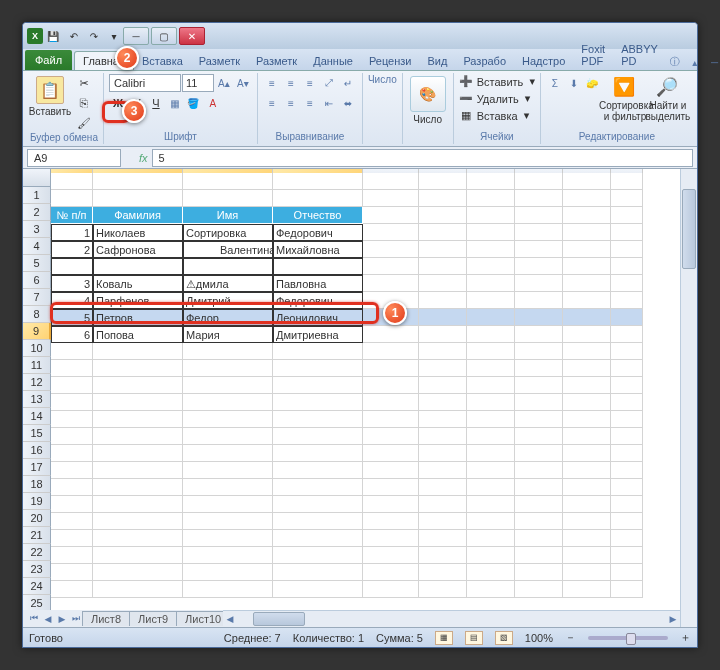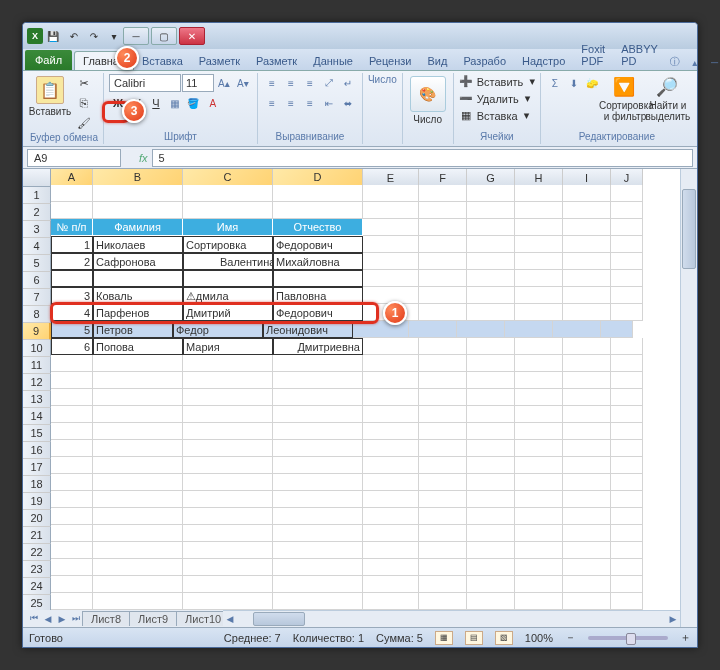--- a/index.html
+++ b/index.html
@@ -43,21 +43,21 @@
 .fx{font-style:italic;font-size:11px;color:#5a7}
 .fval{flex:1;height:18px;background:#fff;border:1px solid #9ab;font-size:11px;padding:0 6px;line-height:16px}
 .gridwrap{flex:1;display:flex;overflow:hidden;position:relative}
 .corner{width:28px;height:18px;background:linear-gradient(#f0f4fa,#d8e0ea);border-right:1px solid #9ab;border-bottom:1px solid #9ab}
 .colhdrs{display:flex;height:18px}
 .ch{background:linear-gradient(#f0f4fa,#d8e0ea);border-right:1px solid #ccc;border-bottom:1px solid #9ab;display:flex;align-items:center;justify-content:center;font-size:11px;color:#333}
 .ch.sel{background:linear-gradient(135deg,#ffe9a8,#ffd373);color:#333;border-bottom:2px solid #e8a838}
 .rowhdrs{display:flex;flex-direction:column;width:28px}
 .rh{height:17px;background:linear-gradient(90deg,#f0f4fa,#d8e0ea);border-right:1px solid #9ab;border-bottom:1px solid #ccc;display:flex;align-items:center;justify-content:center;font-size:11px;color:#333}
 .rh.sel{background:linear-gradient(135deg,#ffe9a8,#ffd373);border-right:2px solid #e8a838}
-.gtable{position:absolute;left:28px;top:16px}
+.gtable{position:absolute;left:28px;top:4px}
 .grow{display:flex;height:17px}
 .gc{border-right:1px solid #d4d4d4;border-bottom:1px solid #d4d4d4;background:#fff;font-size:11px;padding:0 2px;line-height:16px;overflow:hidden;white-space:nowrap}
 .gc.thdr{background:#3daee0;color:#fff;text-align:center;border-right:1px solid #fff;border-bottom:1px solid #fff;font-weight:normal}
 .gc.blk{border:1px solid #333}
 .gc.ra{text-align:right}
 .gc.selrow{background:#c5d8f0}
 .vscroll{width:17px;position:absolute;right:0;top:0;bottom:0;background:#e6ecf4;border-left:1px solid #bcd}
 .vscroll .thumb{width:14px;height:80px;background:linear-gradient(90deg,#d0dcec,#b8c8dc);border:1px solid #9ab;border-radius:2px;margin:20px auto}
 .hscroll{height:17px;position:absolute;right:17px;left:200px;bottom:0;background:#e6ecf4;border-top:1px solid #bcd;display:flex;align-items:center}
 .hscroll .thumb{height:14px;width:52px;background:linear-gradient(#d0dcec,#b8c8dc);border:1px solid #9ab;border-radius:2px;margin-left:16px}
@@ -363,35 +363,35 @@
           <div class="gc blk" style="width: 90px;">Федорович</div>
           <div class="gc " style="width: 56px;"></div>
           <div class="gc " style="width: 48px;"></div>
           <div class="gc " style="width: 48px;"></div>
           <div class="gc " style="width: 48px;"></div>
           <div class="gc " style="width: 48px;"></div>
           <div class="gc " style="width: 32px;"></div>
         </div>
         <div class="grow">
           <div class="gc selrow blk ra" style="width: 42px;">5</div>
-          <div class="gc selrow blk" style="width: 80px;">Петров</div>
+          <div class="gc selrow blk" style="width: 90px;">Петров</div>
           <div class="gc selrow blk" style="width: 90px;">Федор</div>
           <div class="gc selrow blk" style="width: 90px;">Леонидович</div>
           <div class="gc selrow" style="width: 56px;"></div>
           <div class="gc selrow" style="width: 48px;"></div>
           <div class="gc selrow" style="width: 48px;"></div>
           <div class="gc selrow" style="width: 48px;"></div>
           <div class="gc selrow" style="width: 48px;"></div>
           <div class="gc selrow" style="width: 32px;"></div>
         </div>
         <div class="grow">
           <div class="gc blk ra" style="width: 42px;">6</div>
           <div class="gc blk" style="width: 90px;">Попова</div>
           <div class="gc blk" style="width: 90px;">Мария</div>
-          <div class="gc blk" style="width: 90px; text-align: right;">Дмитриевна</div>
+          <div class="gc blk" style="width: 90px;">Дмитриевна</div>
           <div class="gc " style="width: 56px;"></div>
           <div class="gc " style="width: 48px;"></div>
           <div class="gc " style="width: 48px;"></div>
           <div class="gc " style="width: 48px;"></div>
           <div class="gc " style="width: 48px;"></div>
           <div class="gc " style="width: 32px;"></div>
         </div>
         <div class="grow">
           <div class="gc " style="width: 42px;"></div>
           <div class="gc " style="width: 90px;"></div>

